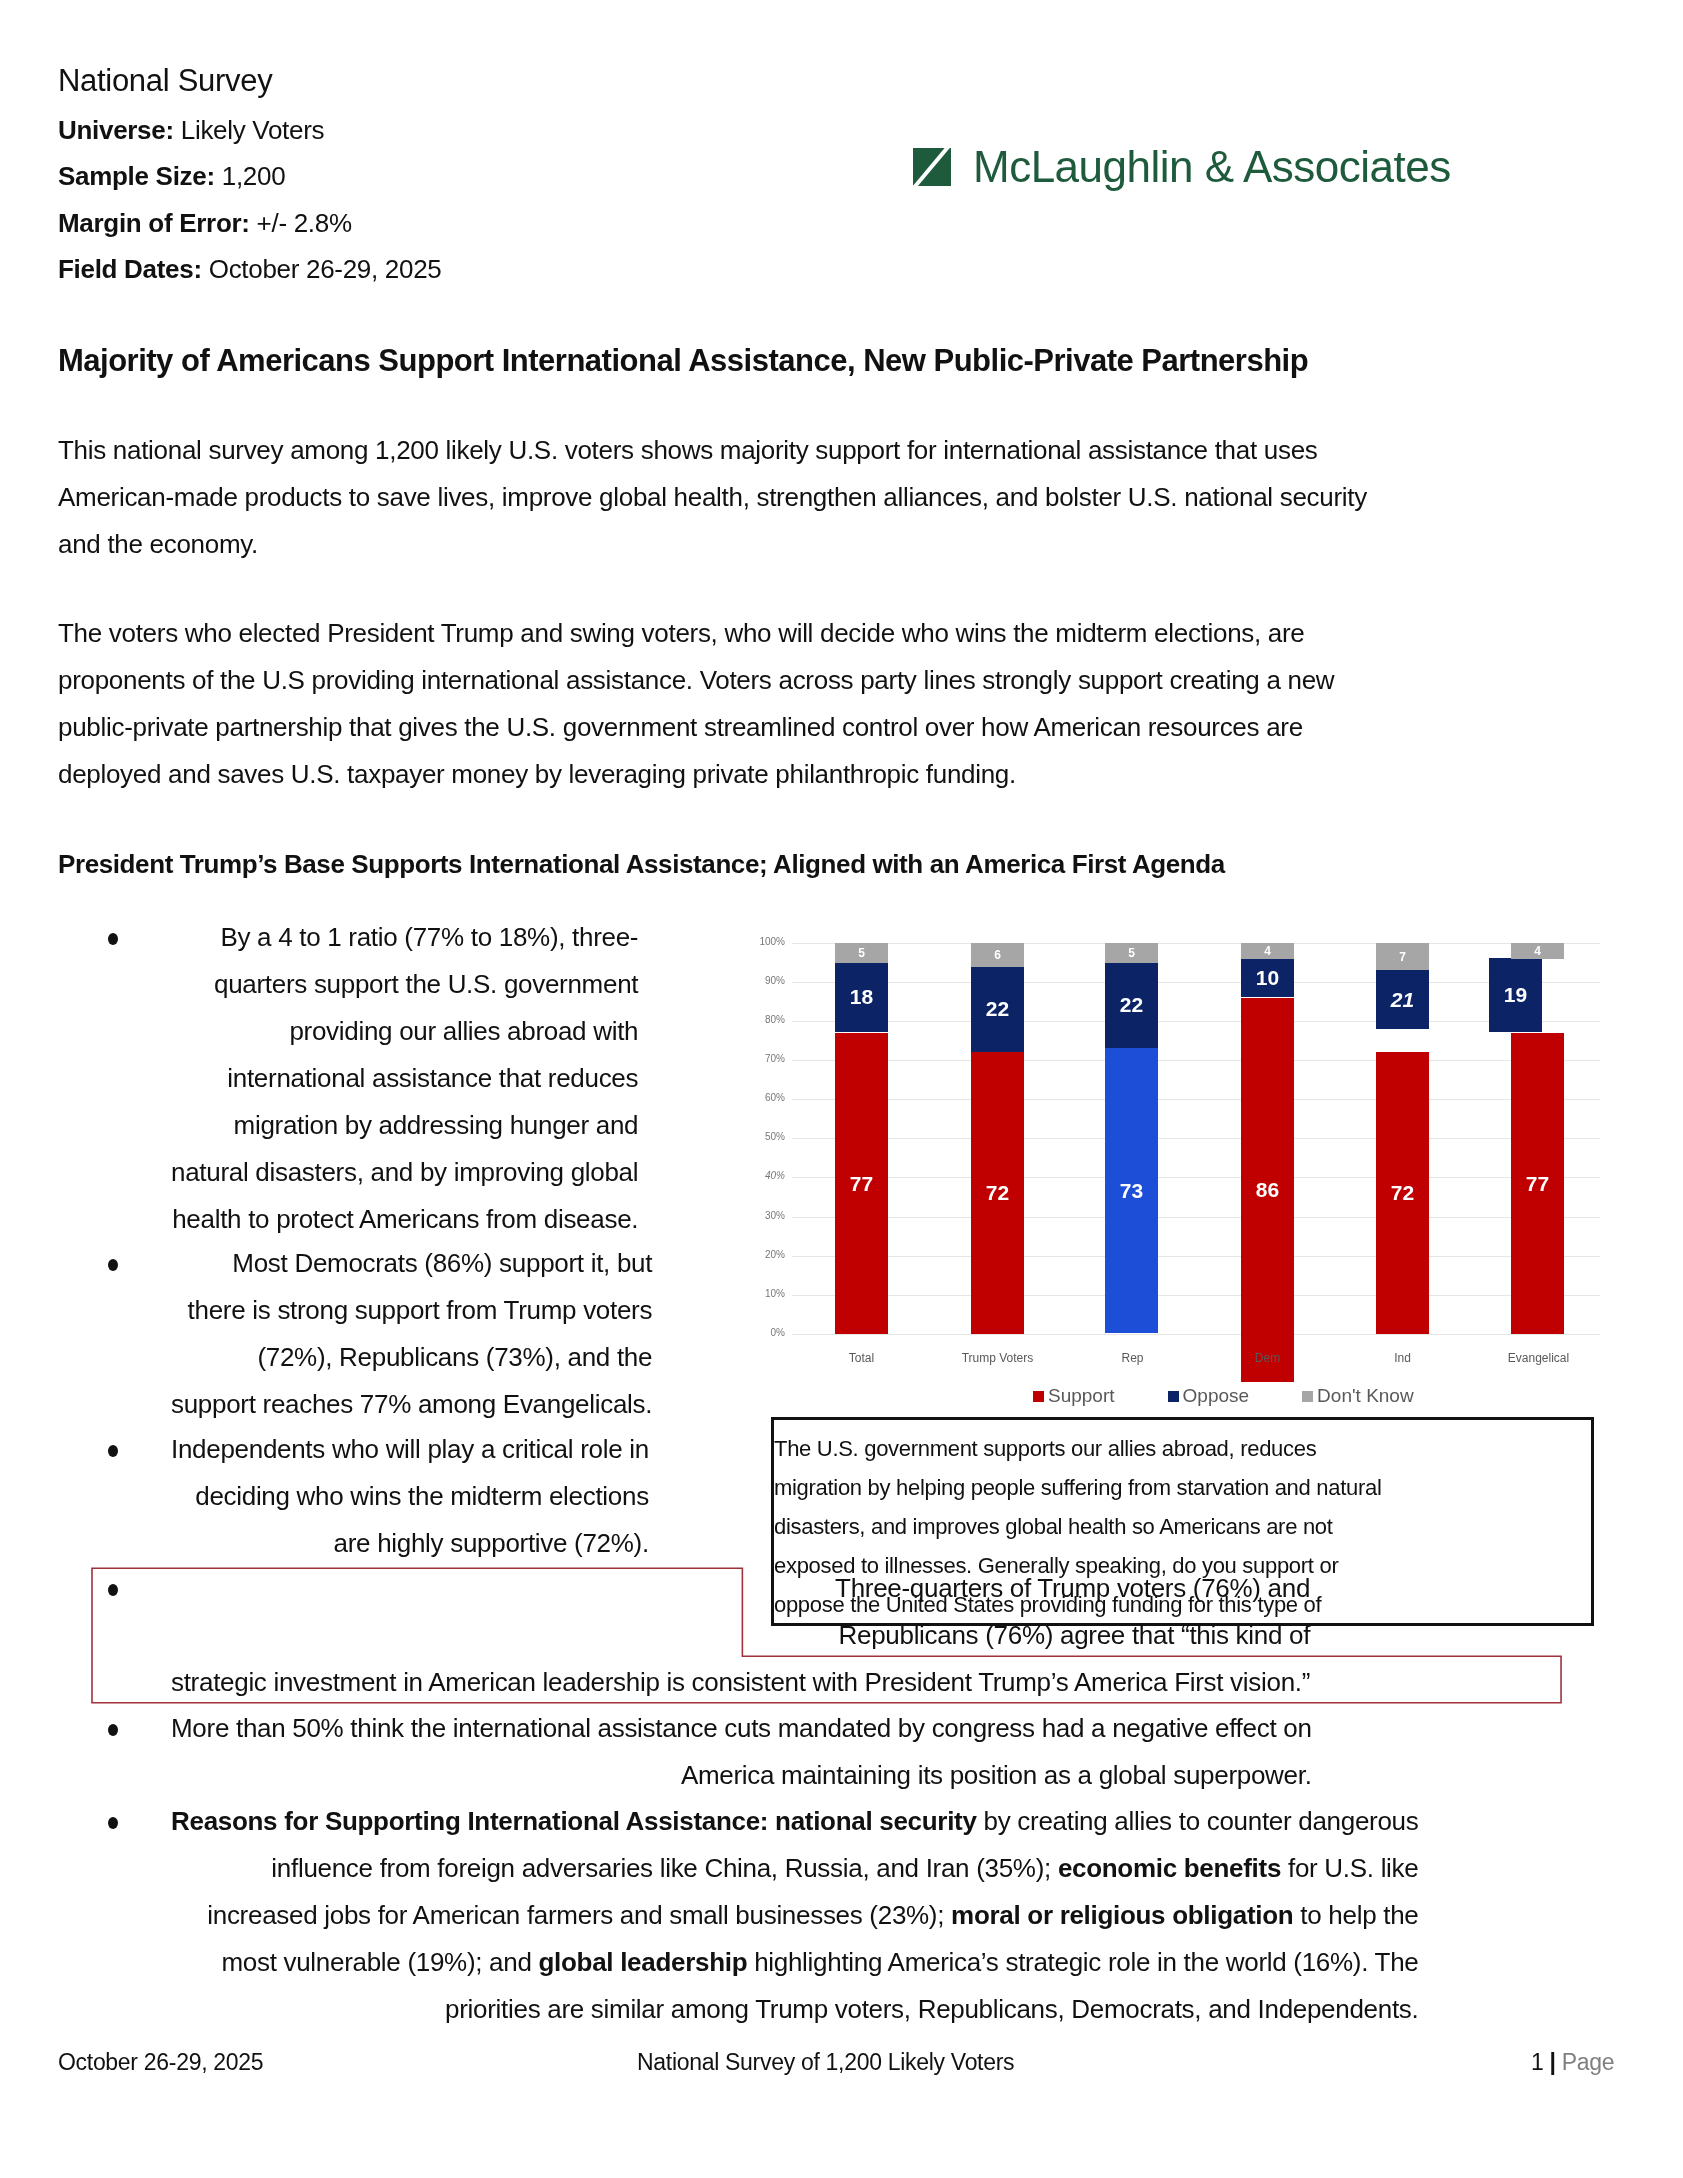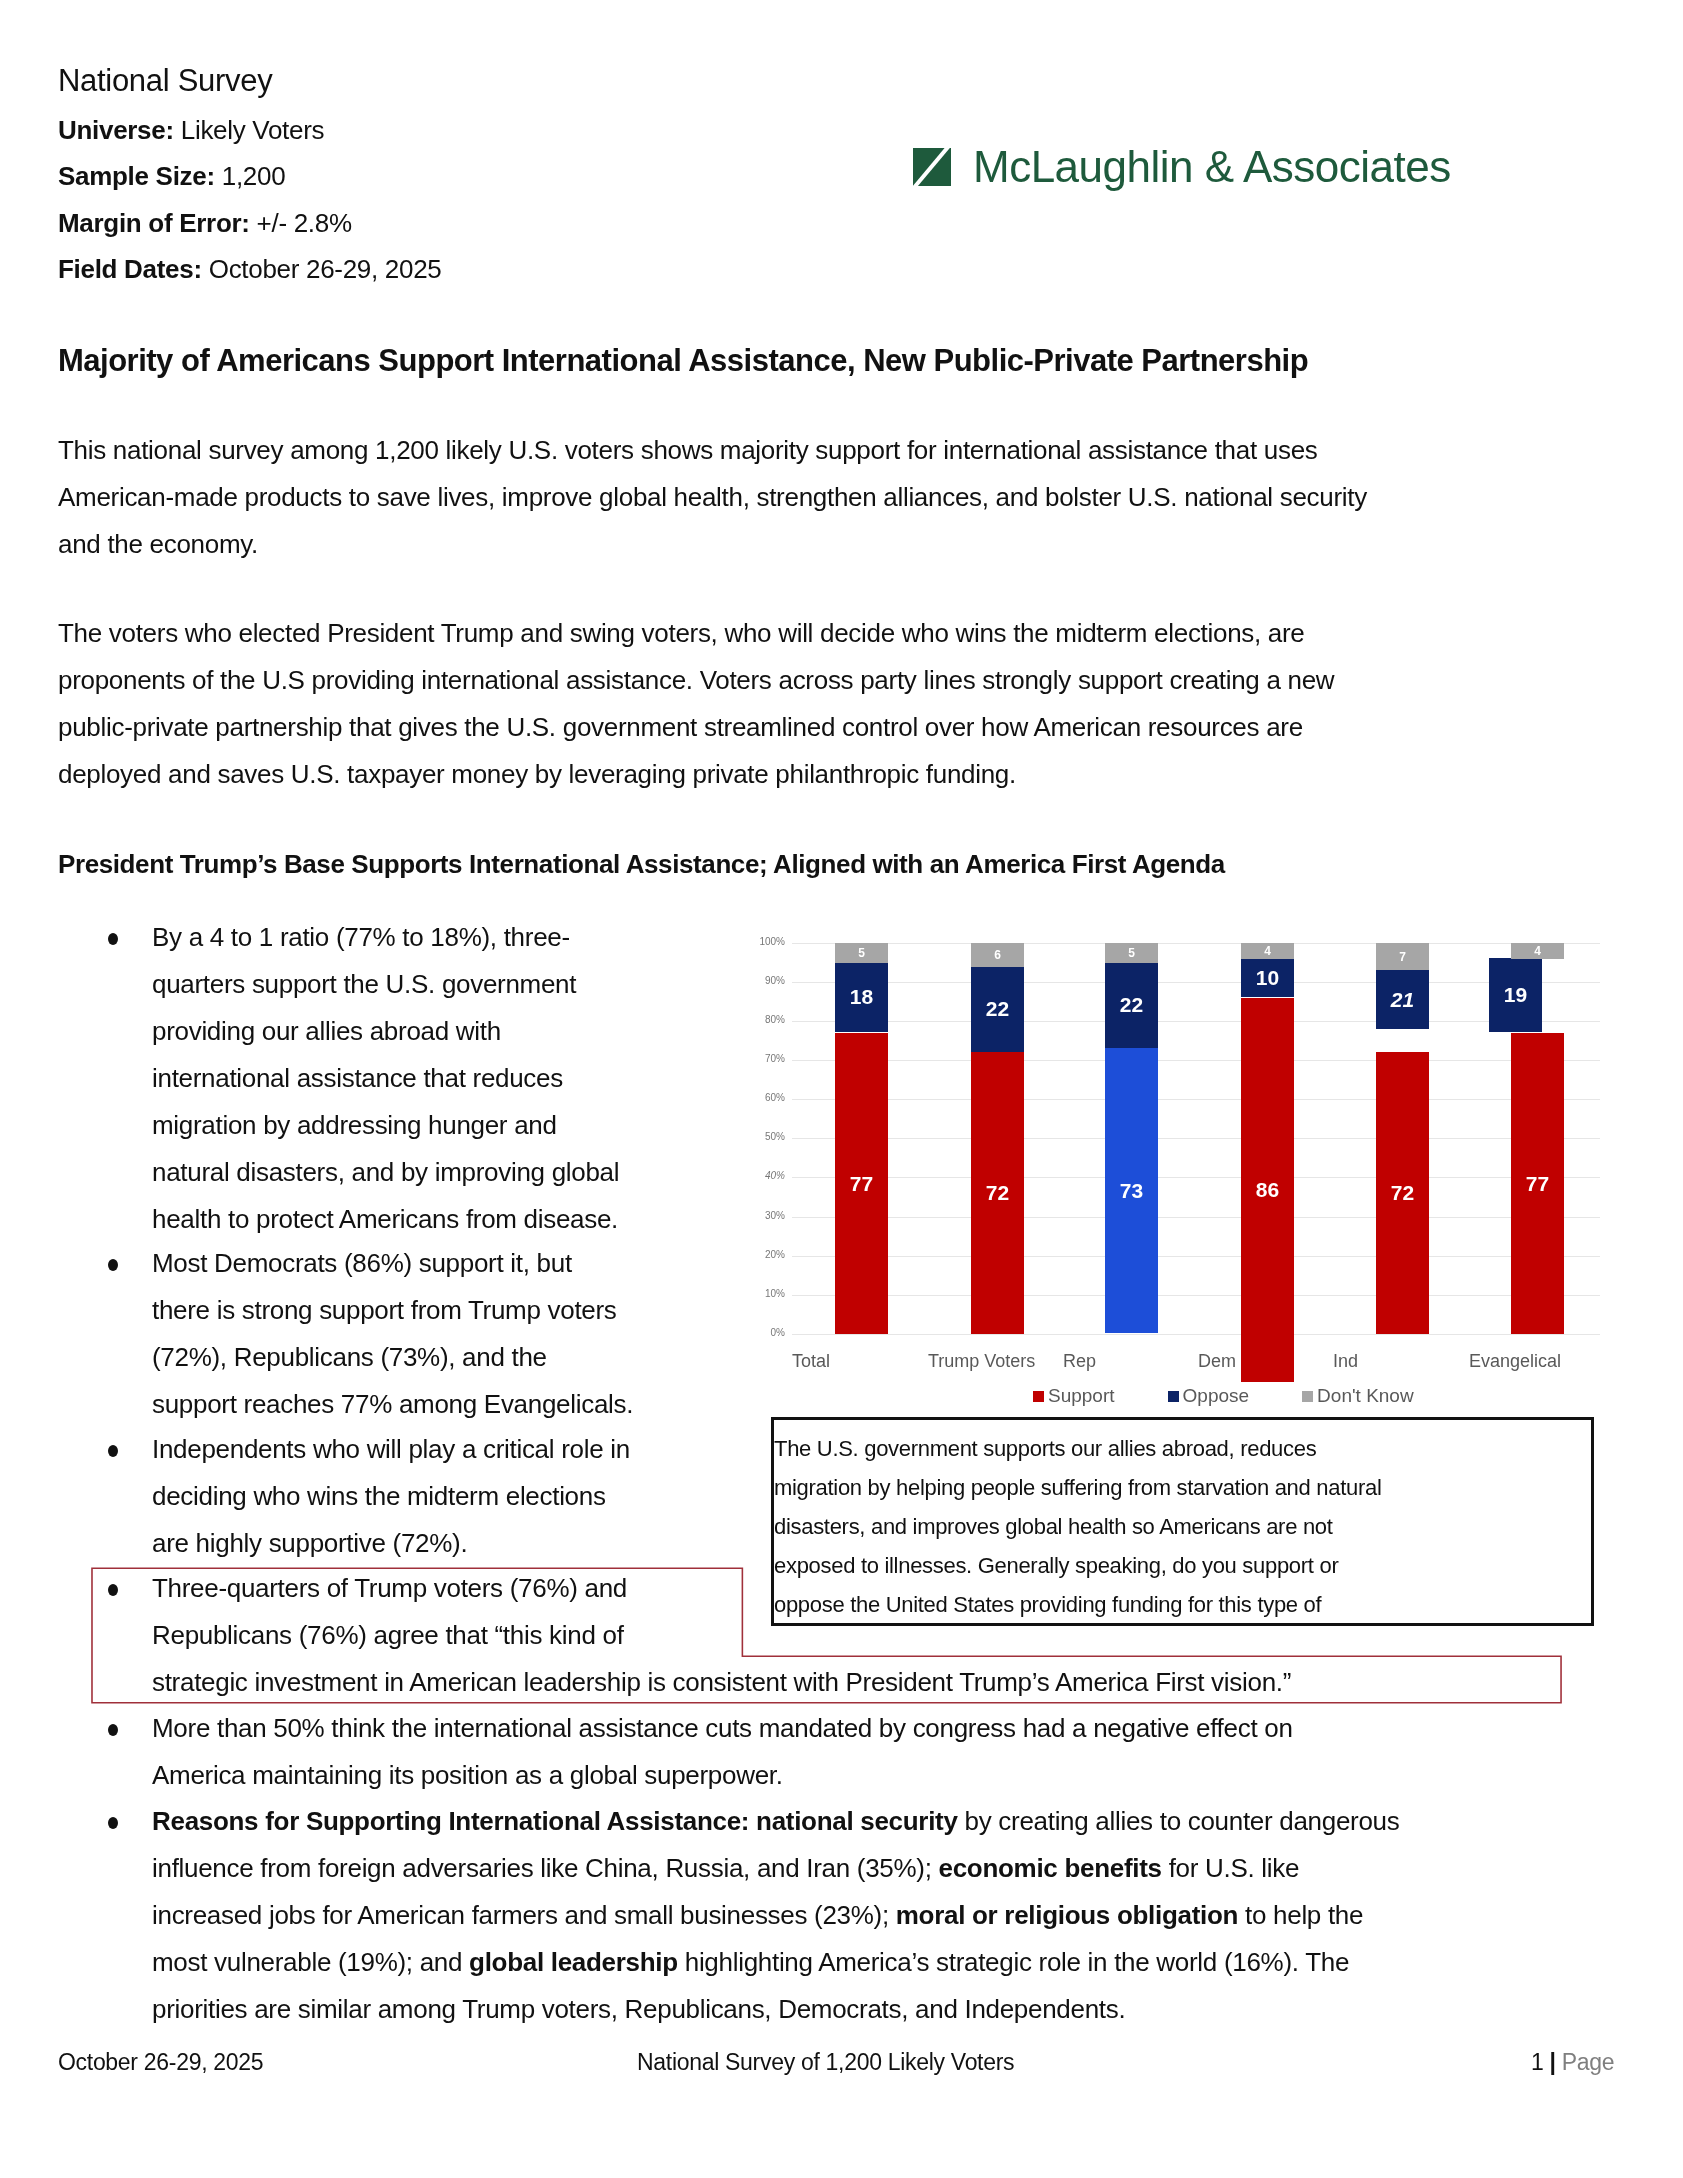--- a/index.html
+++ b/index.html
@@ -12,32 +12,32 @@
   .logo { left:913px; top:137px; height:59px; display:flex; align-items:center; }
   .logo-mark { width:38px; height:38px; background:#1E5A3C; position:relative; overflow:hidden; margin-right:22px; }
   .logo-mark::after { content:""; position:absolute; left:15px; top:-10px; width:4px; height:61px; background:#fff; transform:rotate(40deg); }
   .logo-text { color:#1E5A3C; font-size:44px; letter-spacing:-0.5px; white-space:nowrap; }
   .h1 { left:58px; top:343px; font-size:31px; font-weight:bold; letter-spacing:-0.5px; white-space:nowrap; }
   .para { left:58px; width:1584px; font-size:26px; line-height:47px; letter-spacing:-0.3px; }
   .h2 { left:58px; top:849px; font-size:26px; font-weight:bold; letter-spacing:-0.4px; white-space:nowrap; }
   .bullets { left:58px; top:914px; width:1584px; font-size:26px; line-height:47px; letter-spacing:-0.3px; }
   .bl { position:absolute; left:0; }
   .bl .dot { position:absolute; left:50px; top:19px; width:10px; height:12px; border-radius:50%; background:#111; }
-  .bl .txt { position:absolute; left:94px; white-space:nowrap; }
+  .bl .txt { position:absolute; left:113px; white-space:nowrap;text-align:right; }
   .highlight-outline { left:91px; top:1567px; }
   .footer { top:2049px; font-size:23px; letter-spacing:-0.3px; color:#111; white-space:nowrap; }
   .footer .gray { color:#7f7f7f; }
   .footer .bar { font-weight:bold; margin:0 6px; }
   
   .chart { left:733px; top:921px; width:891px; height:495px; }
   .ytick { position:absolute; width:50px; text-align:right; font-size:10px; color:#777; }
   .grid { position:absolute; left:59px; width:808px; height:1px; background:#e6e6e6; }
   .bar-seg { position:absolute; width:53px; display:flex; align-items:center; justify-content:center;
              color:#fff; font-weight:bold; font-family:"Liberation Sans", sans-serif; }
-  .cat { position:absolute; width:139px; font-size:18px; color:#595959; }
+  .cat { position:absolute; width:139px; text-align:center; font-size:12px; color:#595959; }
   .legend { position:absolute; top:464px; left:265px; display:flex; gap:18px; font-size:19px; color:#595959; }
   .legend-item { display:flex; align-items:center; gap:4px;padding-left:35px; }
   .swatch { width:11px; height:11px; display:inline-block; }
   .qbox { left:771px; top:1417px; width:823px; height:209px; border:3px solid #111; box-sizing:border-box; }
   .qbox-text { position:absolute; left:0; top:9px; width:100%; font-size:22px; line-height:39px; letter-spacing:-0.3px; color:#111; }
 </style>
 </head>
 <body>
 
 <div class="abs hdr-title">National Survey</div>

